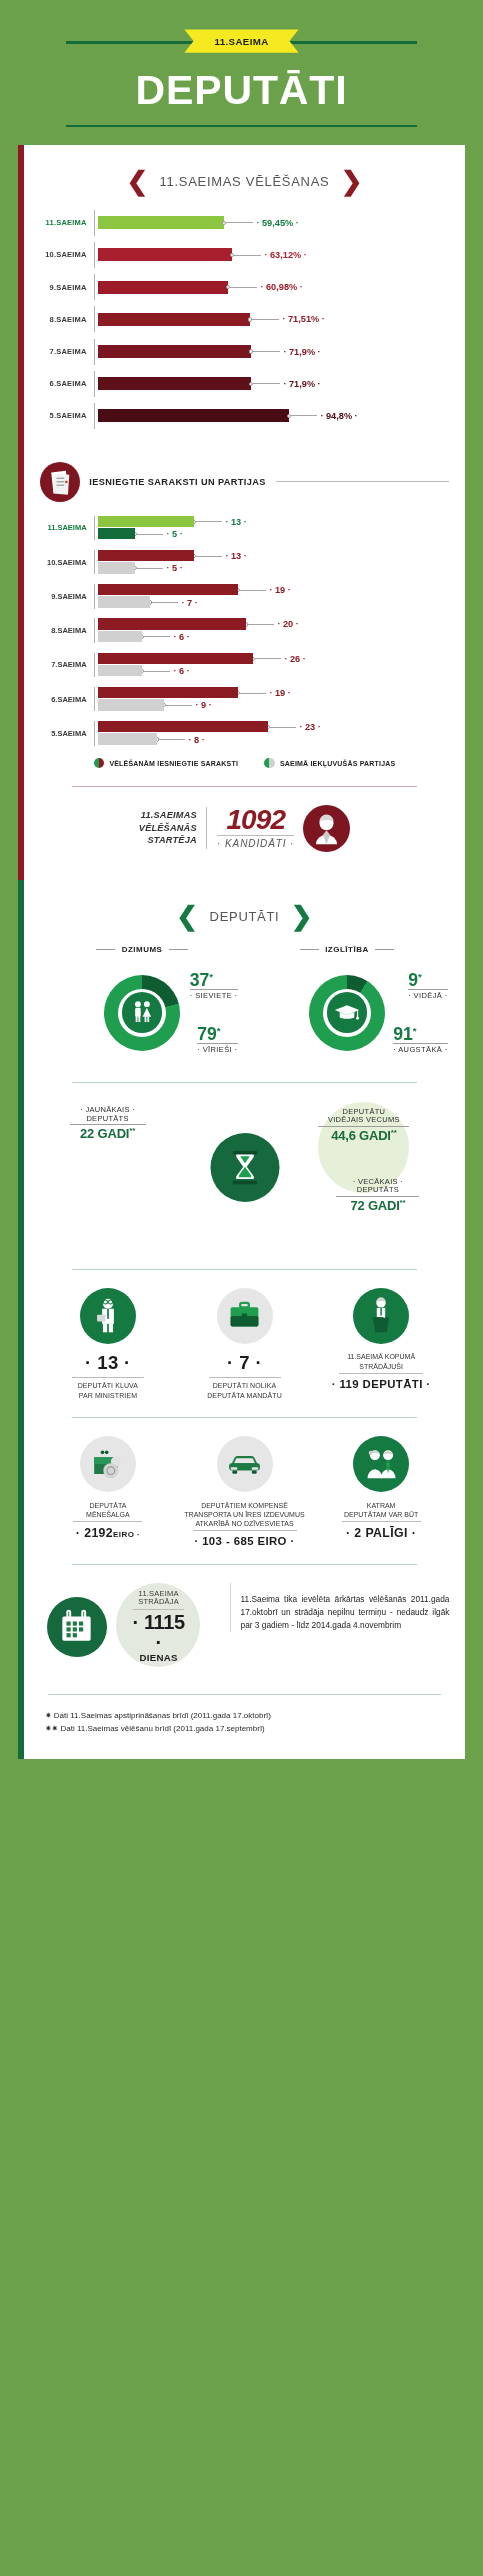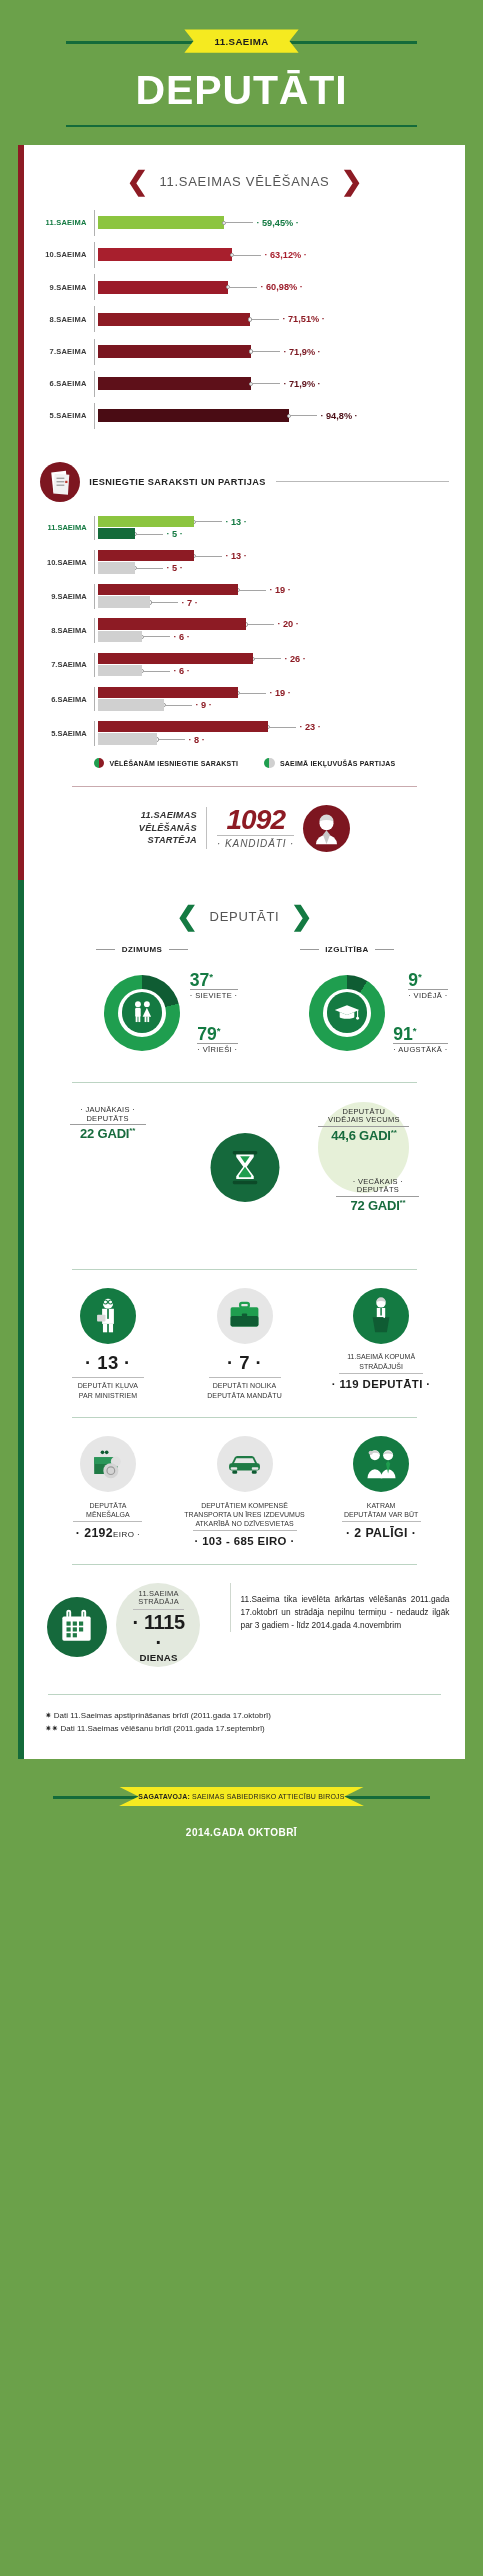--- a/index.html
+++ b/index.html
@@ -108,21 +108,21 @@
   .ul { border-top:0.9px solid #9c9c9c; margin-top:0.9px; padding-top:0.9px; }
 
   
   .triple { display:flex; text-align:center; margin-top:5.3px; }
   .triple > div { flex:1; padding:0 3.5px; }
   .ic-circ { width:56px; height:56px; border-radius:50%; margin:0 auto 8.8px; display:flex; align-items:center; justify-content:center; }
   .big-n { font-size:18.5px; font-weight:bold; color:#1c1c1c; letter-spacing:0.4px; }
   .n-rule { height:0.9px; background:#bbb; width:72px; margin:2.6px auto 3.5px; }
   .cap-s { font-size:7px; color:#333; line-height:1.3; letter-spacing:0.1px; }
   .cap-t { font-size:7px; color:#333; line-height:1.3; margin-bottom:2.6px; }
-  .eur { font-size:8px; font-weight:normal; }
+  .eur { font-size:8px; font-weight:bold; }
 
   
   .days { display:flex; align-items:flex-start; gap:5.3px; margin-top:3.5px; }
   .days-left { position:relative; width:185px; height:97px; flex:0 0 185px; }
   .days-blob { position:absolute; left:76px; top:0; width:84px; height:84px; border-radius:50%; background:#e3e9de; }
   .days-ic { position:absolute; left:7px; top:14px; width:60px; height:60px; border-radius:50%; background:#15693c; display:flex; align-items:center; justify-content:center; }
   .days-txt { position:absolute; left:88px; top:7px; text-align:center; width:62px; }
   .days-lbl { font-size:7.5px; color:#3a3a3a; line-height:1.15; letter-spacing:0.2px; }
   .days-num { font-size:20px; font-weight:bold; color:#1c1c1c; letter-spacing:-0.4px; line-height:1; }
   .days-unit { font-size:9.7px; font-weight:bold; color:#1c1c1c; letter-spacing:0.3px; }
@@ -654,22 +654,15 @@
       </div>
 
       <div class="divider g" style="margin:14px 8.8px"></div>
 
       <div class="fn">✷ Dati 11.Saeimas apstiprināšanas brīdī (2011.gada 17.oktobrī)</div>
       <div class="fn">✷✷ Dati 11.Saeimas vēlēšanu brīdī (2011.gada 17.septembrī)</div>
 
     </div>
   </div>
 
-  <div class="footer">
-    <div class="ribbon-wrap">
-      <div class="ribbon-line"></div>
-      <div class="ribbon"><b>SAGATAVOJA:</b><span class="lt"> SAEIMAS SABIEDRISKO ATTIECĪBU BIROJS</span></div>
-    </div>
-    <div class="foot-date">2014.GADA OKTOBRĪ</div>
-  </div>
 
 </div>
 
 
 </body></html>

